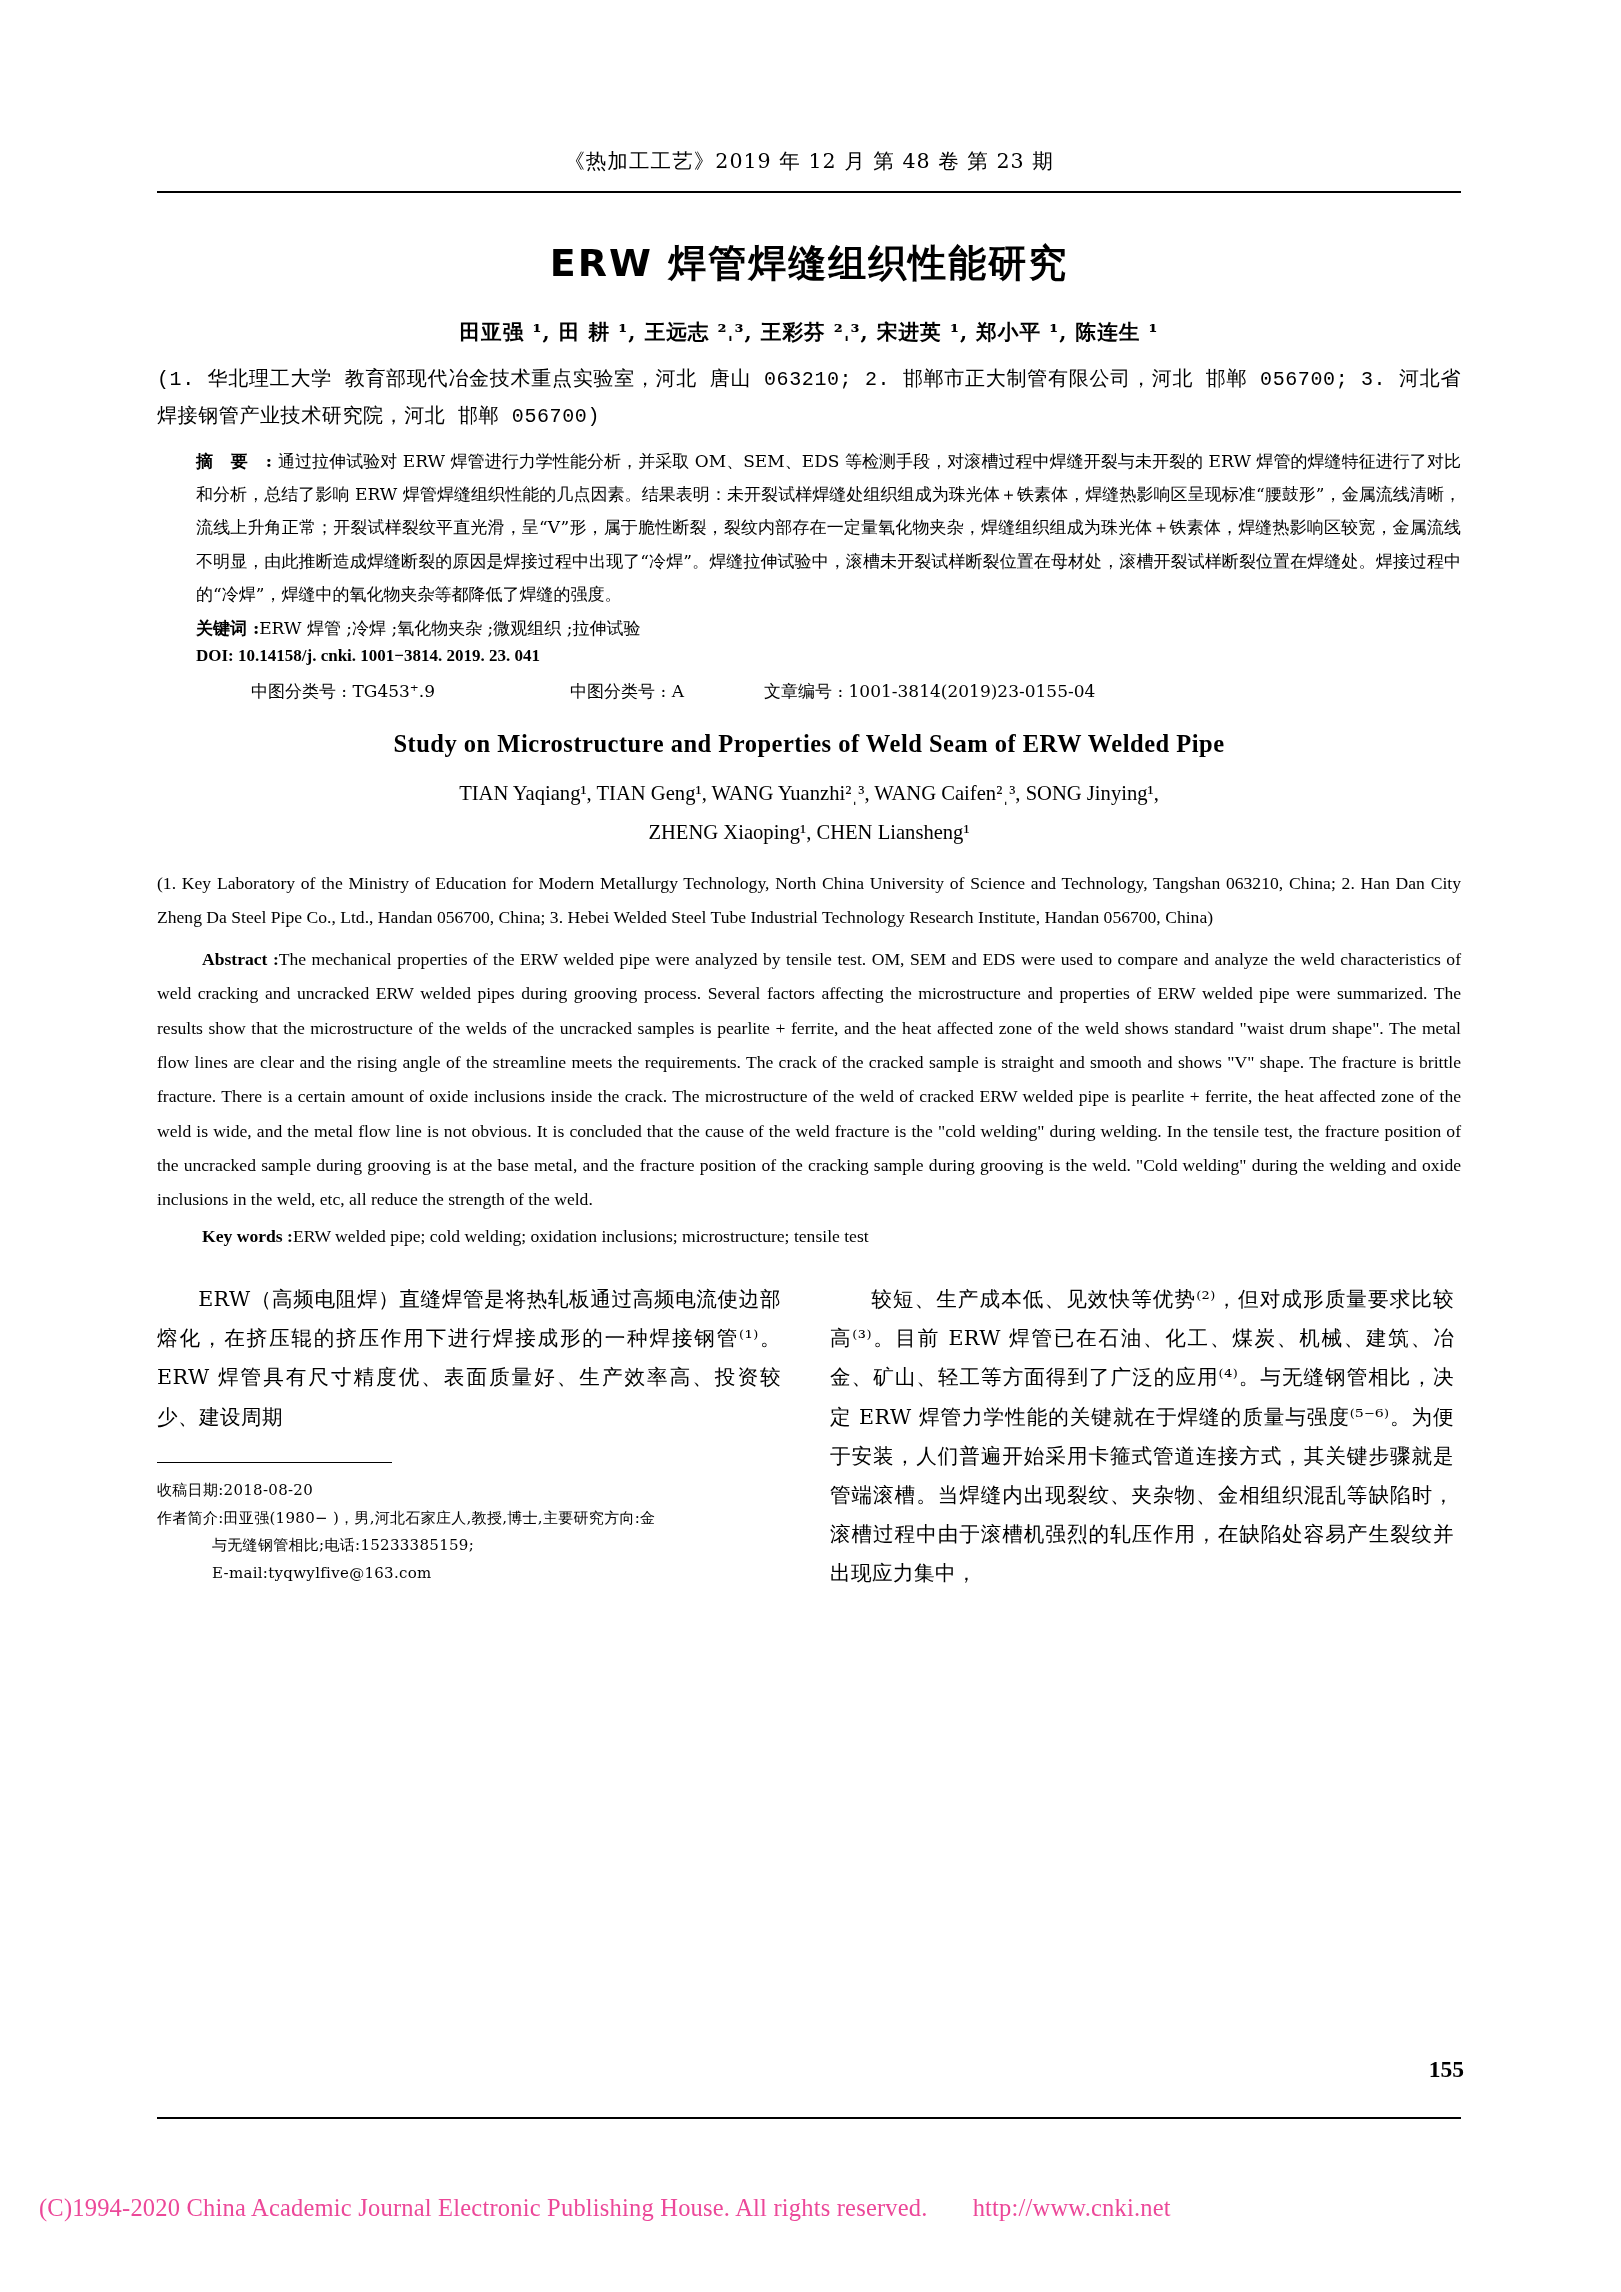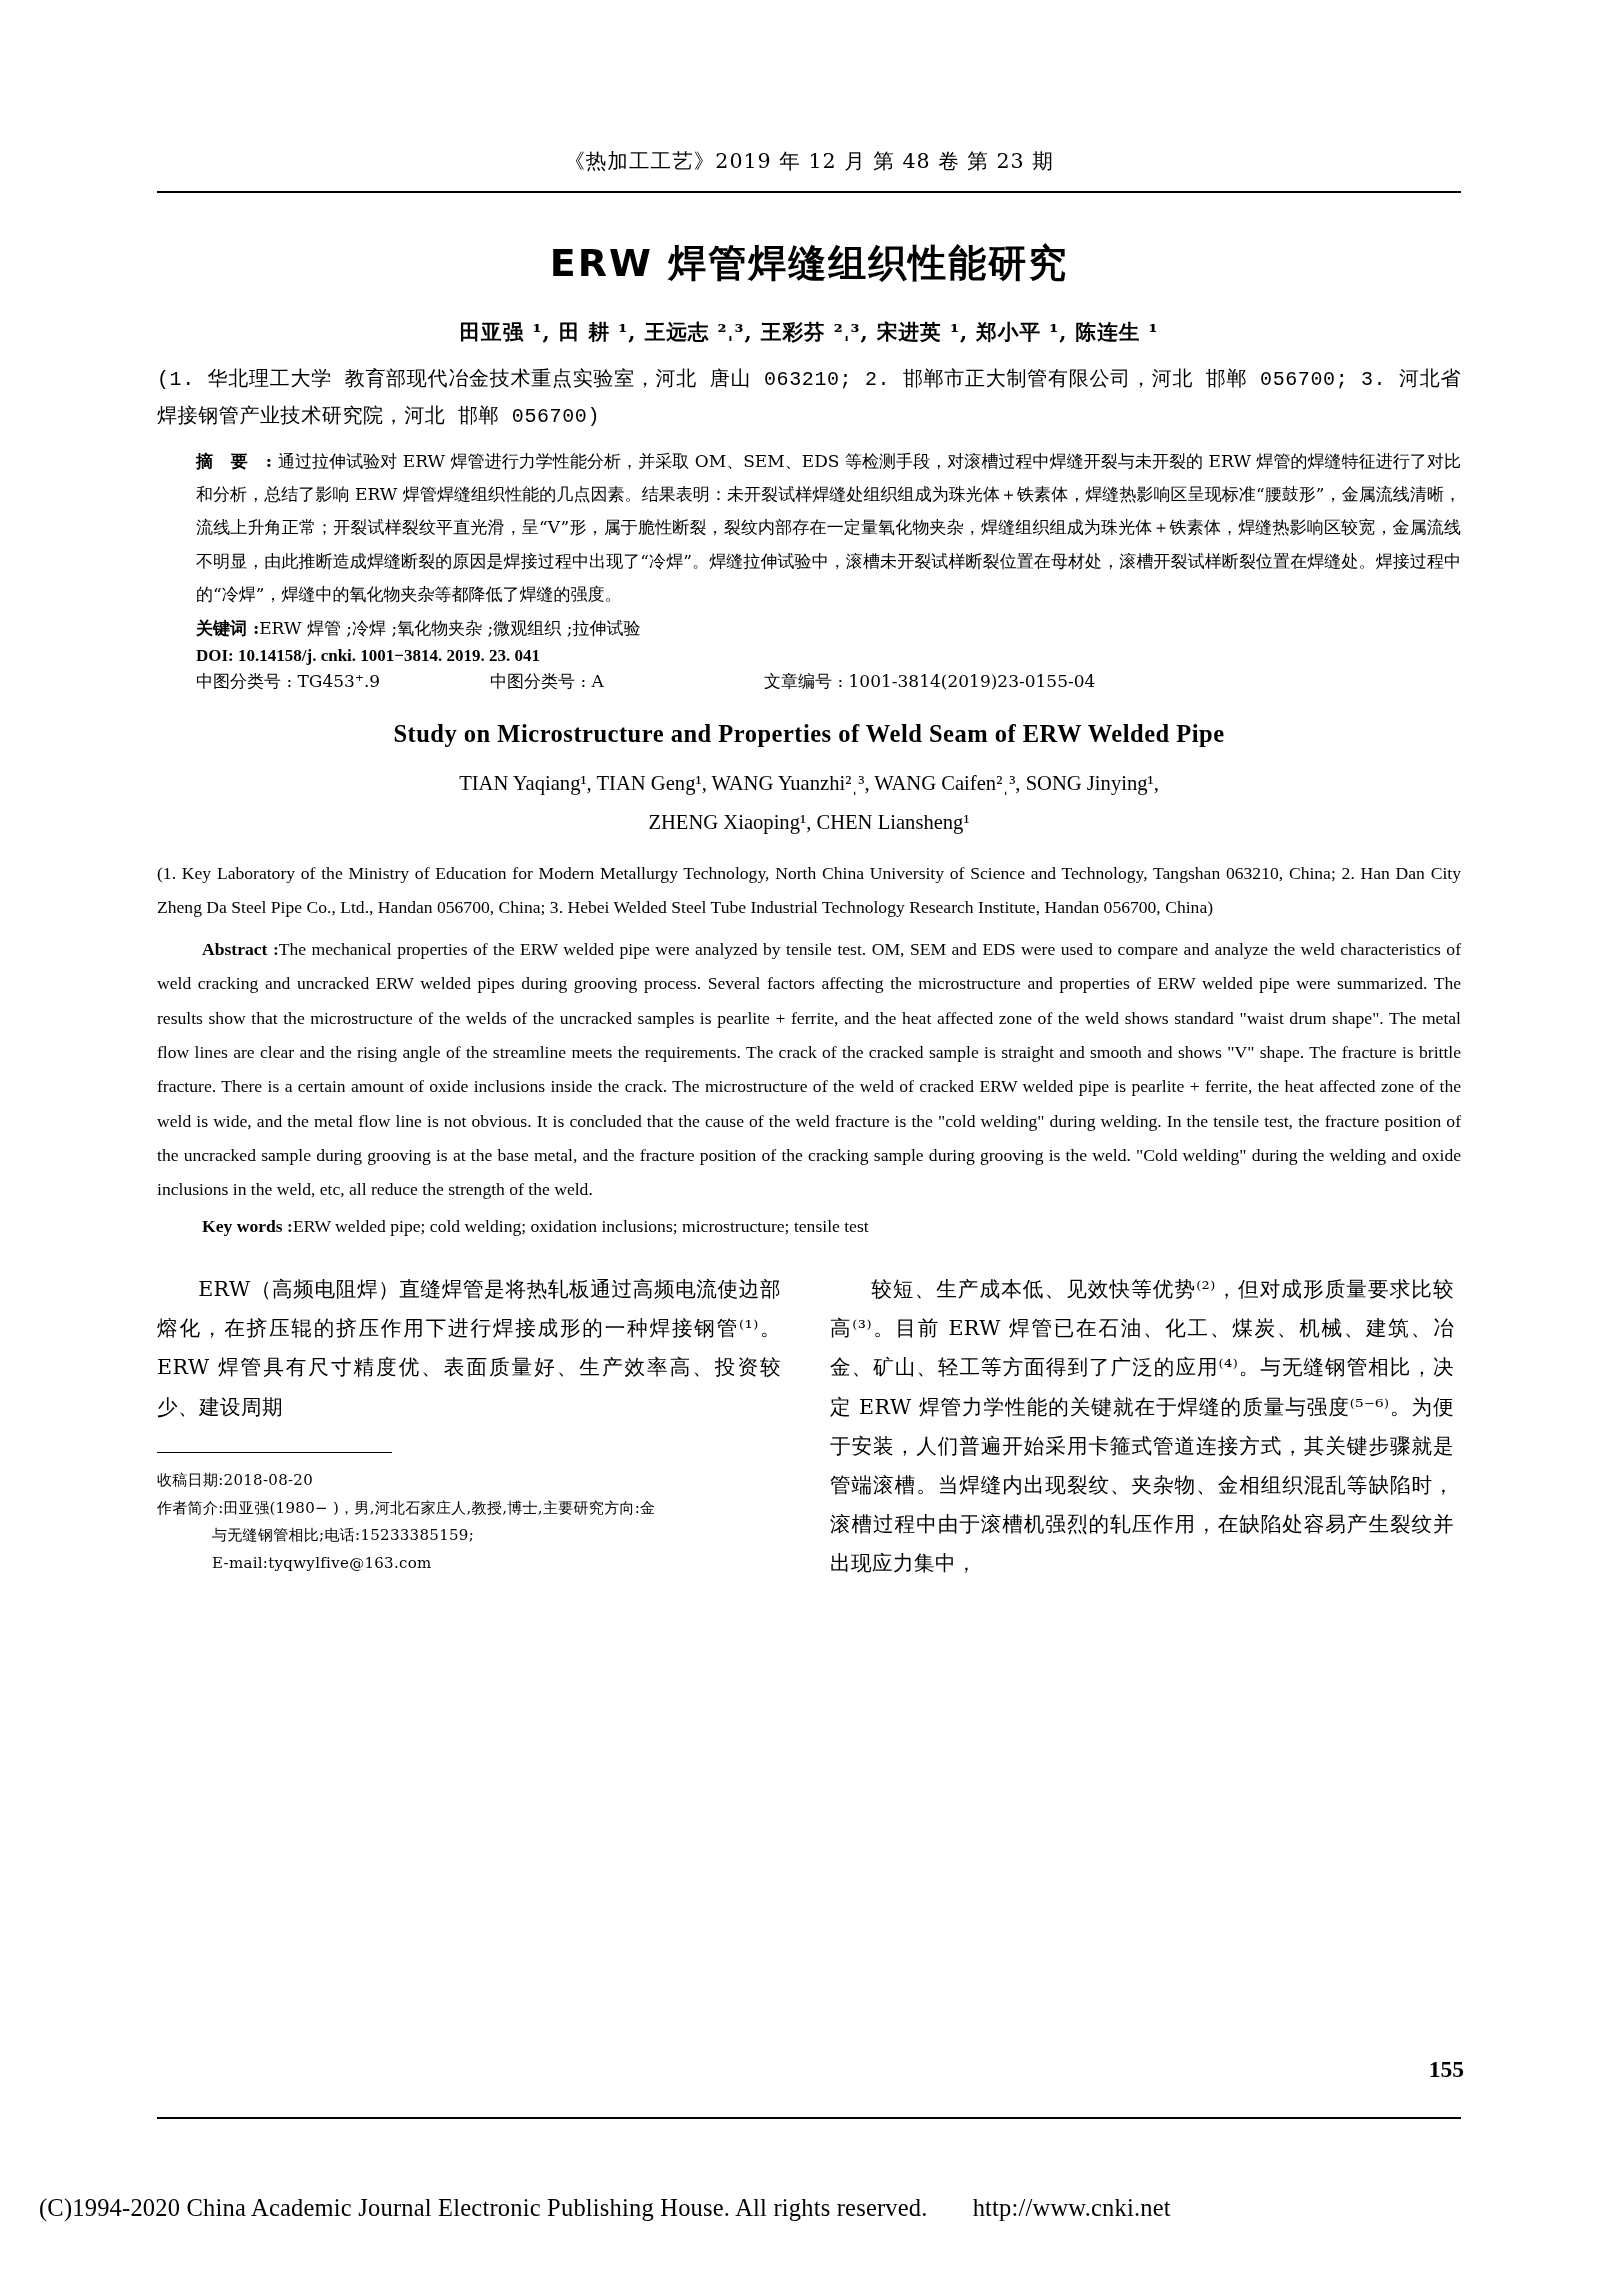--- a/index.html
+++ b/index.html
@@ -87,23 +87,24 @@
   .doi-line {
     font-size: 17px;
     font-weight: bold;
     font-family: "Liberation Serif", serif;
     margin-top: 5.9px;
     padding-left: 39px;
   }
   .clc-line {
     font-size: 17px;
     font-family: "DejaVu Serif", "Liberation Serif", serif;
-    margin-top: 4px;
+    margin-top: 14px;
     padding-left: 39px;
     display: flex;
+    text-align: center;
   }
   .clc-line .c1 { width: 294px; }
   .clc-line .c2 { width: 274px; }
   .clc-line .c3 { }
 
   .title-en {
     text-align: center;
     font-size: 24.5px;
     font-weight: bold;
     font-family: "Liberation Serif", serif;
@@ -188,21 +189,21 @@
     font-weight: bold;
     font-family: "Liberation Serif", serif;
   }
   .copyright {
     position: absolute;
     left: 39px;
     top: 2194px;
     width: 1543px;
     font-size: 24.5px;
     font-family: "Liberation Serif", serif;
-    color: #000000;
+    color: #ec4899;
     letter-spacing: 0.2px;
   }
   .copyright .url { margin-left: 45px; }
 </style>
 </head>
 <body>
 
 <div class="page">
 
   <div class="content">

